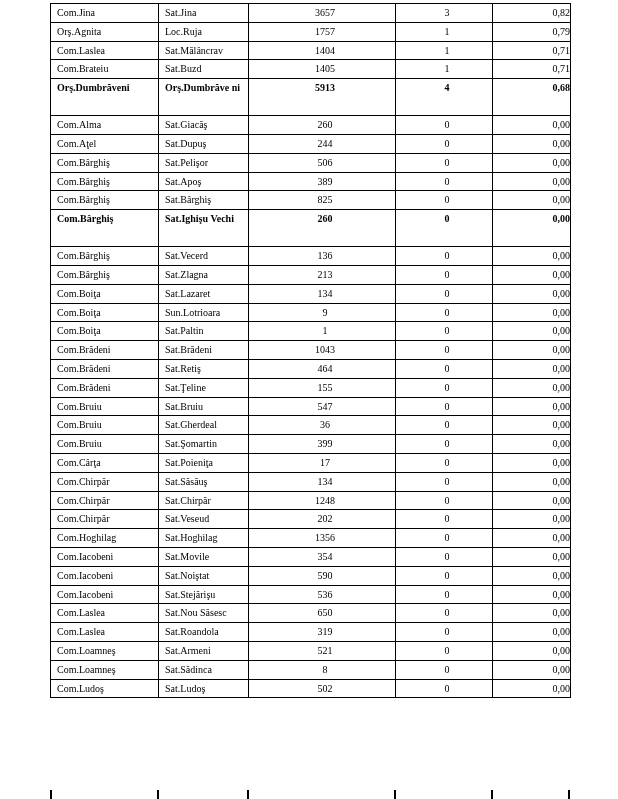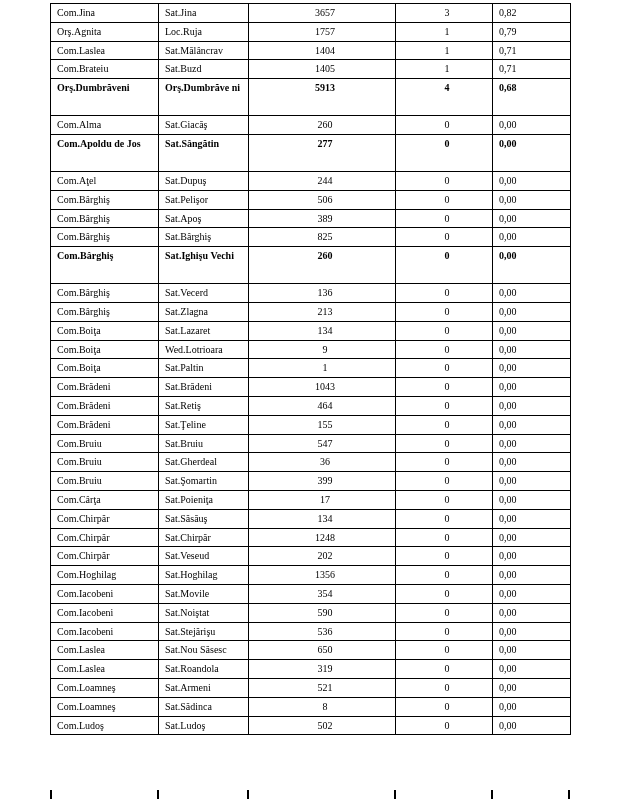--- a/index.html
+++ b/index.html
@@ -19,21 +19,21 @@
     padding: 0 0 0 6px;
     height: 17.8px;
     line-height: 17.8px;
     vertical-align: top;
     white-space: normal;
     overflow: hidden;
   }
   table.data tr.tall td { height: 36px; font-weight: bold; }
   td.c-num { text-align: center; padding-left: 55px; }
   td.c-center { text-align: center; padding-left: 0; }
-  td.c-val { text-align: left; padding-left: 0; }
+  td.c-val { text-align: right; padding-left: 0; }
   .trail { position: absolute; left: 50px; top: 790px; width: 520px; height: 9px; }
   .trail span { position: absolute; top: 0; width: 1.5px; height: 9px; background: #000; }
 </style>
 </head>
 <body>
 
 <div class="page">
   <table class="data">
     <colgroup>
       <col style="width:108px">
@@ -78,27 +78,20 @@
           <td class="c-center">4</td>
           <td class="c-val">0,68</td>
         </tr>
         <tr>
           <td>Com.Alma</td>
           <td>Sat.Giacăş</td>
           <td class="c-num">260</td>
           <td class="c-center">0</td>
           <td class="c-val">0,00</td>
         </tr>
-        <tr class="tall">
-          <td>Com.Apoldu de Jos</td>
-          <td>Sat.Sângătin</td>
-          <td class="c-num">277</td>
-          <td class="c-center">0</td>
-          <td class="c-val">0,00</td>
-        </tr>
         <tr>
           <td>Com.Aţel</td>
           <td>Sat.Dupuş</td>
           <td class="c-num">244</td>
           <td class="c-center">0</td>
           <td class="c-val">0,00</td>
         </tr>
         <tr>
           <td>Com.Bârghiş</td>
           <td>Sat.Pelişor</td>
@@ -143,21 +136,21 @@
         </tr>
         <tr>
           <td>Com.Boiţa</td>
           <td>Sat.Lazaret</td>
           <td class="c-num">134</td>
           <td class="c-center">0</td>
           <td class="c-val">0,00</td>
         </tr>
         <tr>
           <td>Com.Boiţa</td>
-          <td>Wed.Lotrioara</td>
+          <td>Sun.Lotrioara</td>
           <td class="c-num">9</td>
           <td class="c-center">0</td>
           <td class="c-val">0,00</td>
         </tr>
         <tr>
           <td>Com.Boiţa</td>
           <td>Sat.Paltin</td>
           <td class="c-num">1</td>
           <td class="c-center">0</td>
           <td class="c-val">0,00</td>

